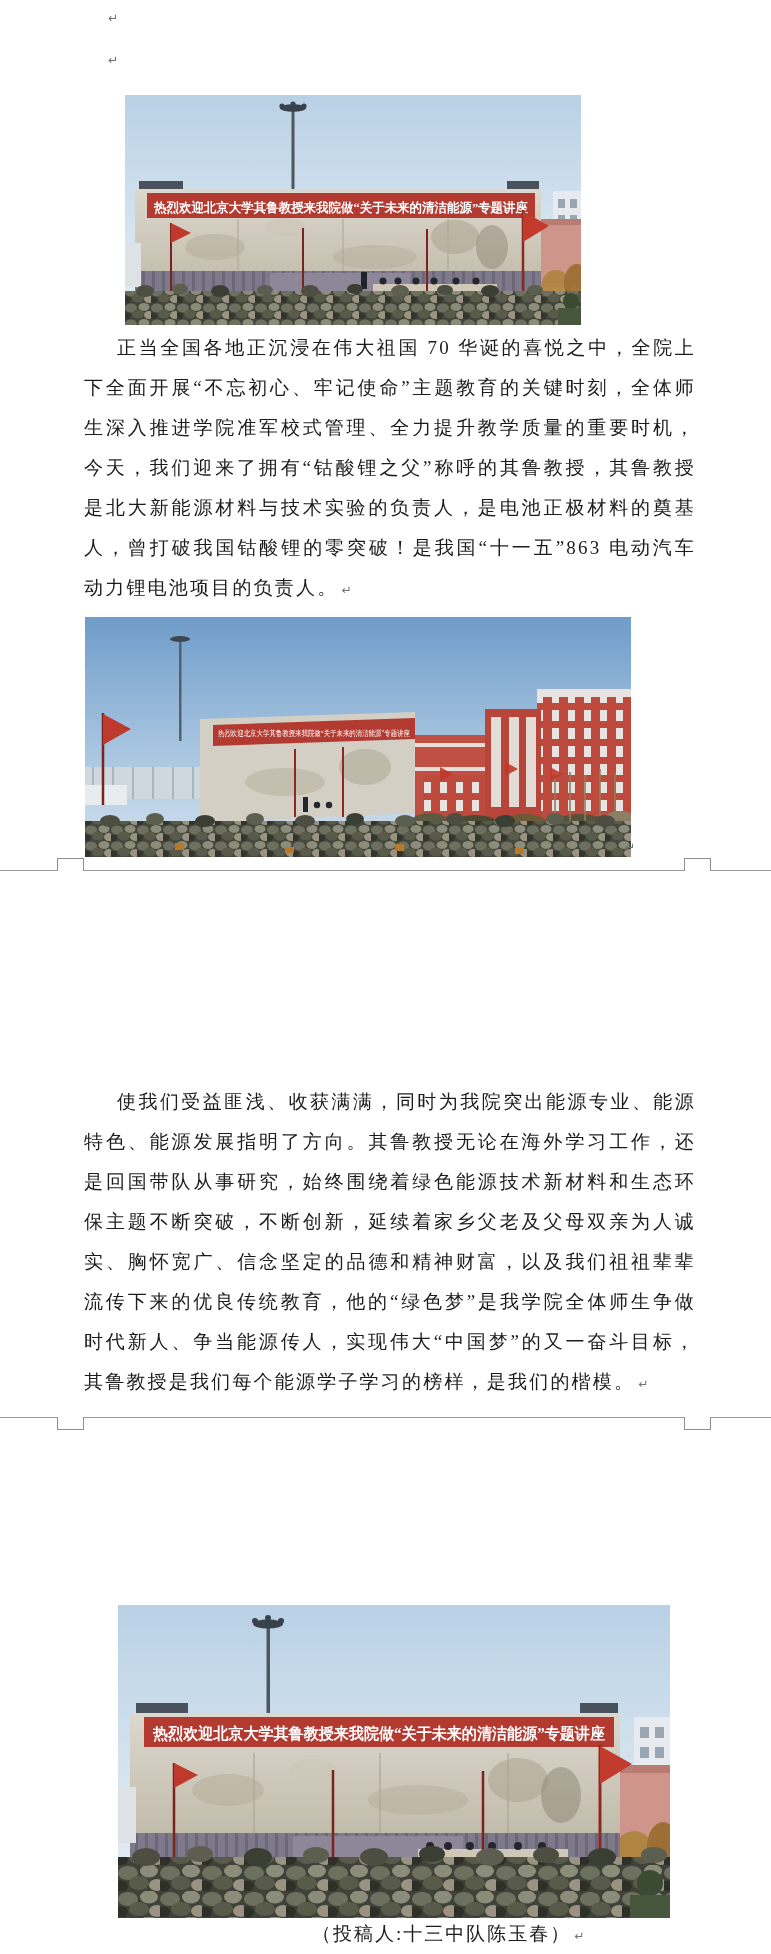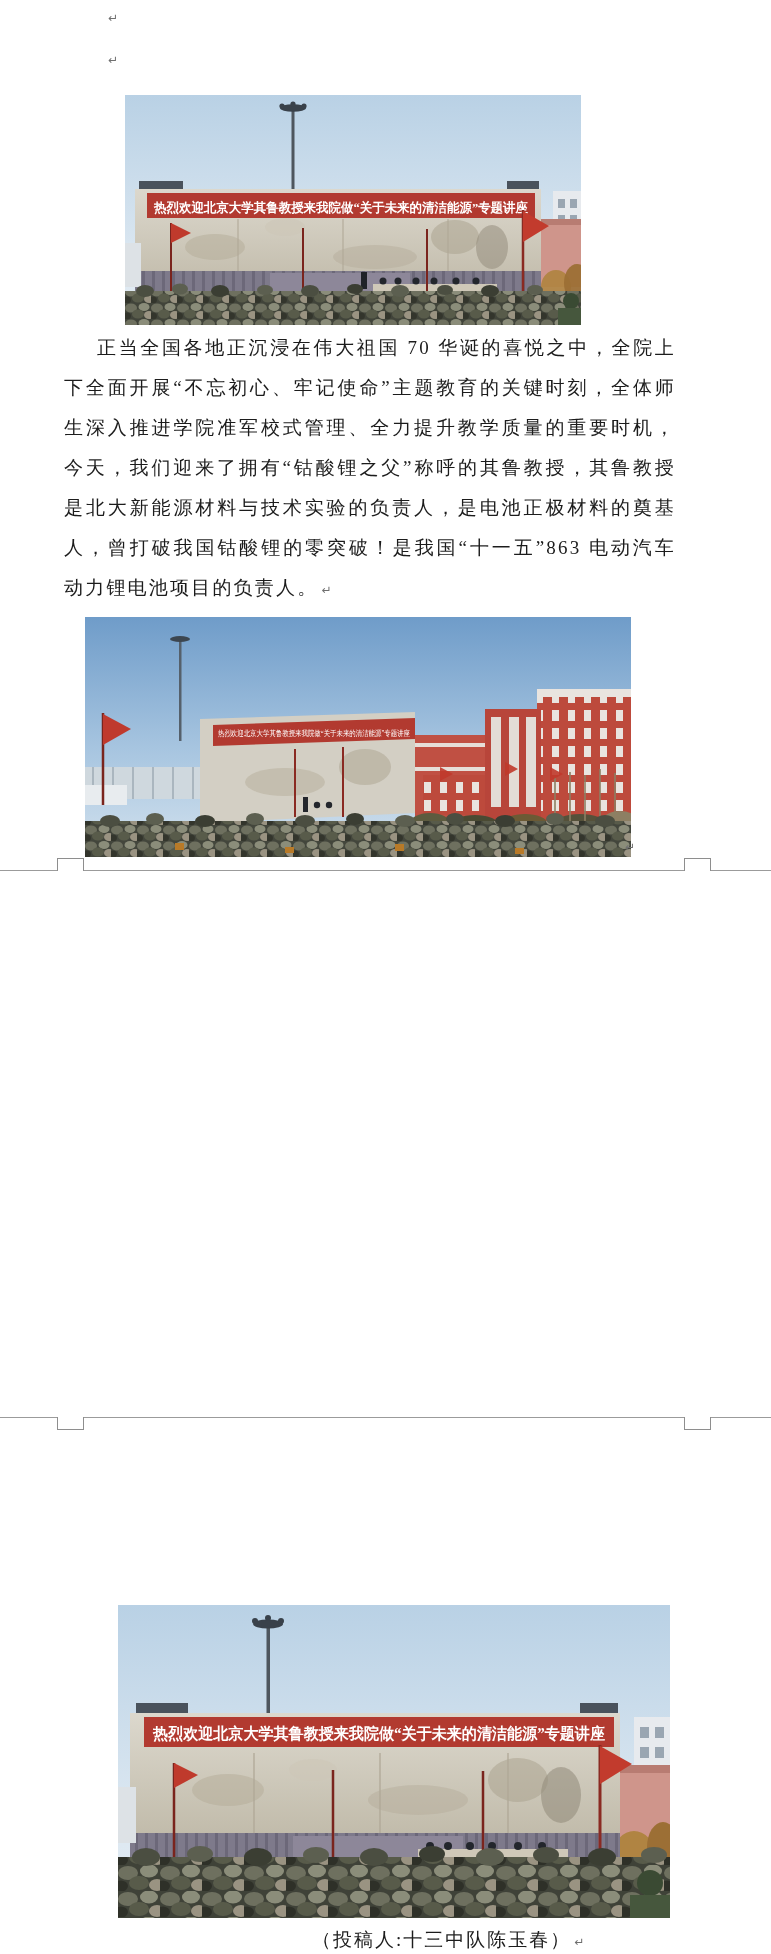--- a/index.html
+++ b/index.html
@@ -1,28 +1,28 @@
 <!DOCTYPE html>
 <html><head>
 <meta charset="utf-8">
 <style>
   html,body{margin:0;padding:0;background:#ffffff;}
   .page{position:relative;width:771px;height:1954px;background:#fff;overflow:hidden;
         font-family:"Liberation Serif","DejaVu Serif",serif;color:#1c1c1c;}
   .pilcrow{position:absolute;font-family:"DejaVu Sans",sans-serif;font-size:12px;color:#6f6f6f;line-height:1;}
   .photo{position:absolute;line-height:0;}
-  .para{position:absolute;left:64px;width:612px;margin:0;font-size:19px;line-height:40px;
+  .para{position:absolute;left:84px;width:612px;margin:0;font-size:19px;line-height:40px;
         letter-spacing:2.2px;text-align:justify;text-justify:inter-character;text-indent:33px;}
   .pmark{font-family:"DejaVu Sans",sans-serif;font-size:12px;color:#6f6f6f;letter-spacing:0;
          display:inline-block;text-indent:0;margin-left:3px;}
   .pb-line{position:absolute;left:0;width:771px;height:0;border-top:1px solid #9b9b9b;}
   .crop{position:absolute;width:27px;height:13px;border:1px solid #8e8e8e;background:#fff;box-sizing:border-box;}
   .crop.above{border-bottom:none;}
   .crop.below{border-top:none;}
-  .byline{position:absolute;left:312px;top:1921px;font-size:19px;letter-spacing:2px;white-space:nowrap;margin-top:6px;}
+  .byline{position:absolute;left:312px;top:1921px;font-size:19px;letter-spacing:2px;white-space:nowrap;}
 </style>
 </head>
 <body>
 
 <div class="page">
 
   <span class="pilcrow" style="left:108px;top:12px">↵</span>
   <span class="pilcrow" style="left:108px;top:54px">↵</span>
 
   <div class="photo" style="left:125px;top:95px">
@@ -207,20 +207,21 @@
   </div>
   <span class="pilcrow" style="left:625px;top:841px">↵</span>
 
   <div>
     <div class="pb-line" style="top:870px"></div>
     <div class="crop above" style="left:57px;top:858px"></div>
     <div class="crop above" style="left:684px;top:858px"></div>
   </div>
 
 
+  <p class="para" style="top:1082px"><span>使我们受益匪浅、收获满满，同时为我院突出能源专业、能源特色、能源发展指明了方向。其鲁教授无论在海外学习工作，还是回国带队从事研究，始终围绕着绿色能源技术新材料和生态环保主题不断突破，不断创新，延续着家乡父老及父母双亲为人诚实、胸怀宽广、信念坚定的品德和精神财富，以及我们祖祖辈辈流传下来的优良传统教育，他的“绿色梦”是我学院全体师生争做时代新人、争当能源传人，实现伟大“中国梦”的又一奋斗目标，其鲁教授是我们每个能源学子学习的榜样，是我们的楷模。</span><span class="pmark">↵</span></p>
 
   <div>
     <div class="pb-line" style="top:1417px"></div>
     <div class="crop below" style="left:57px;top:1417px"></div>
     <div class="crop below" style="left:684px;top:1417px"></div>
   </div>
 
 
   <div class="photo" style="left:118px;top:1605px">
     <svg width="552" height="313" viewBox="0 0 552 313">

